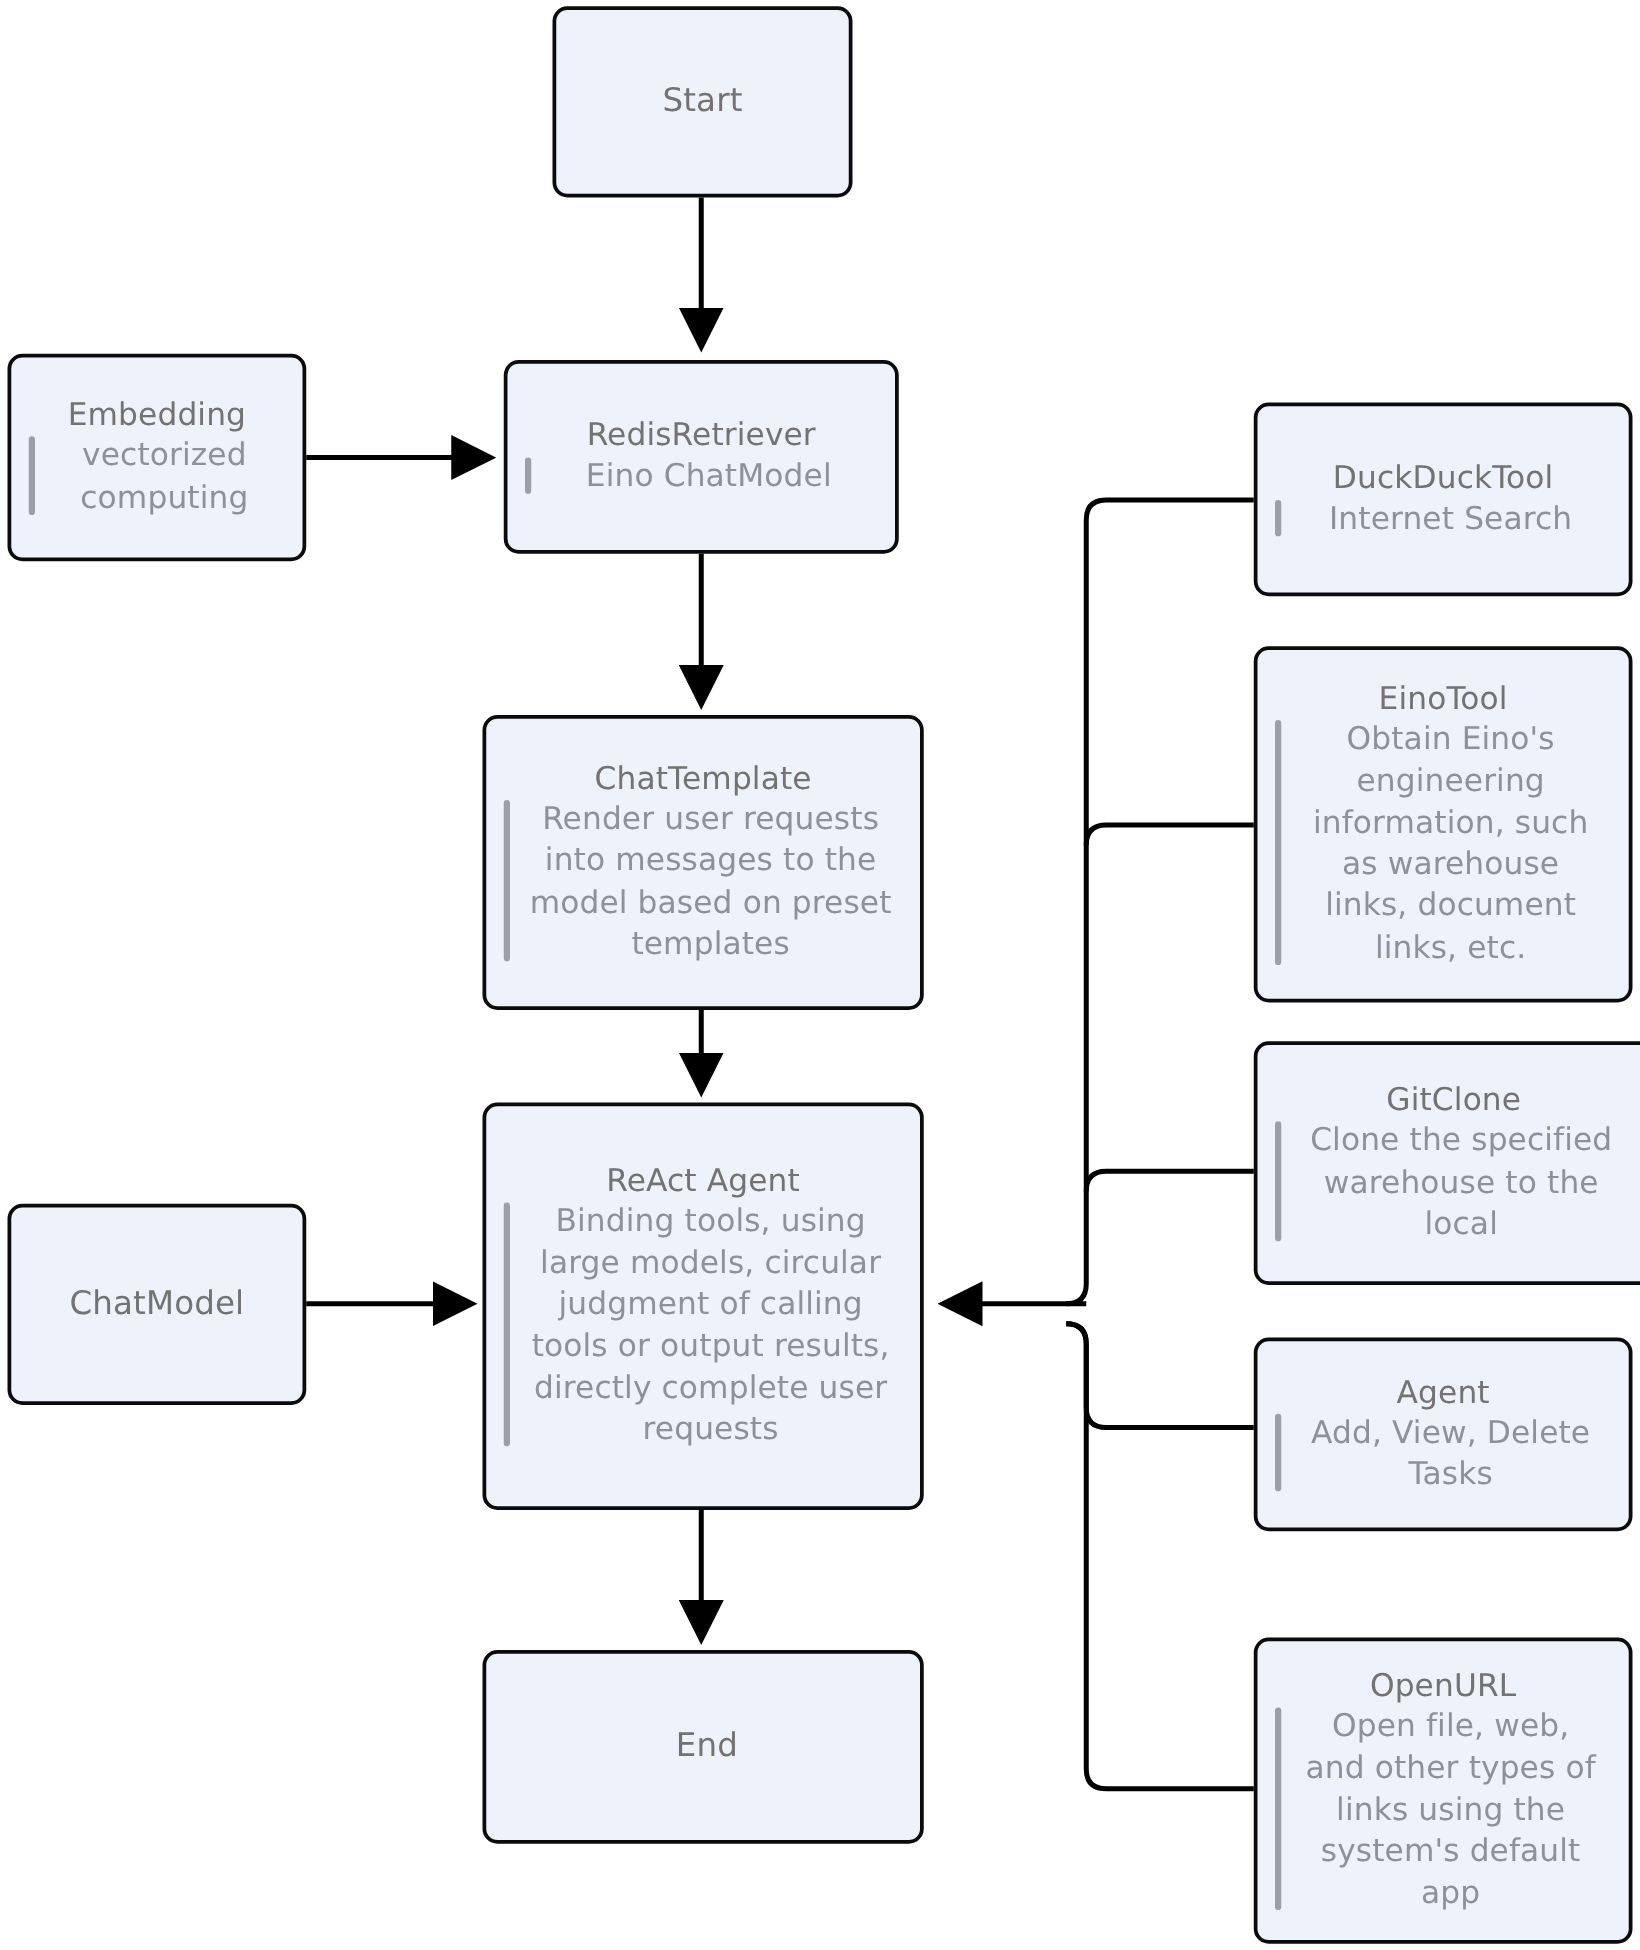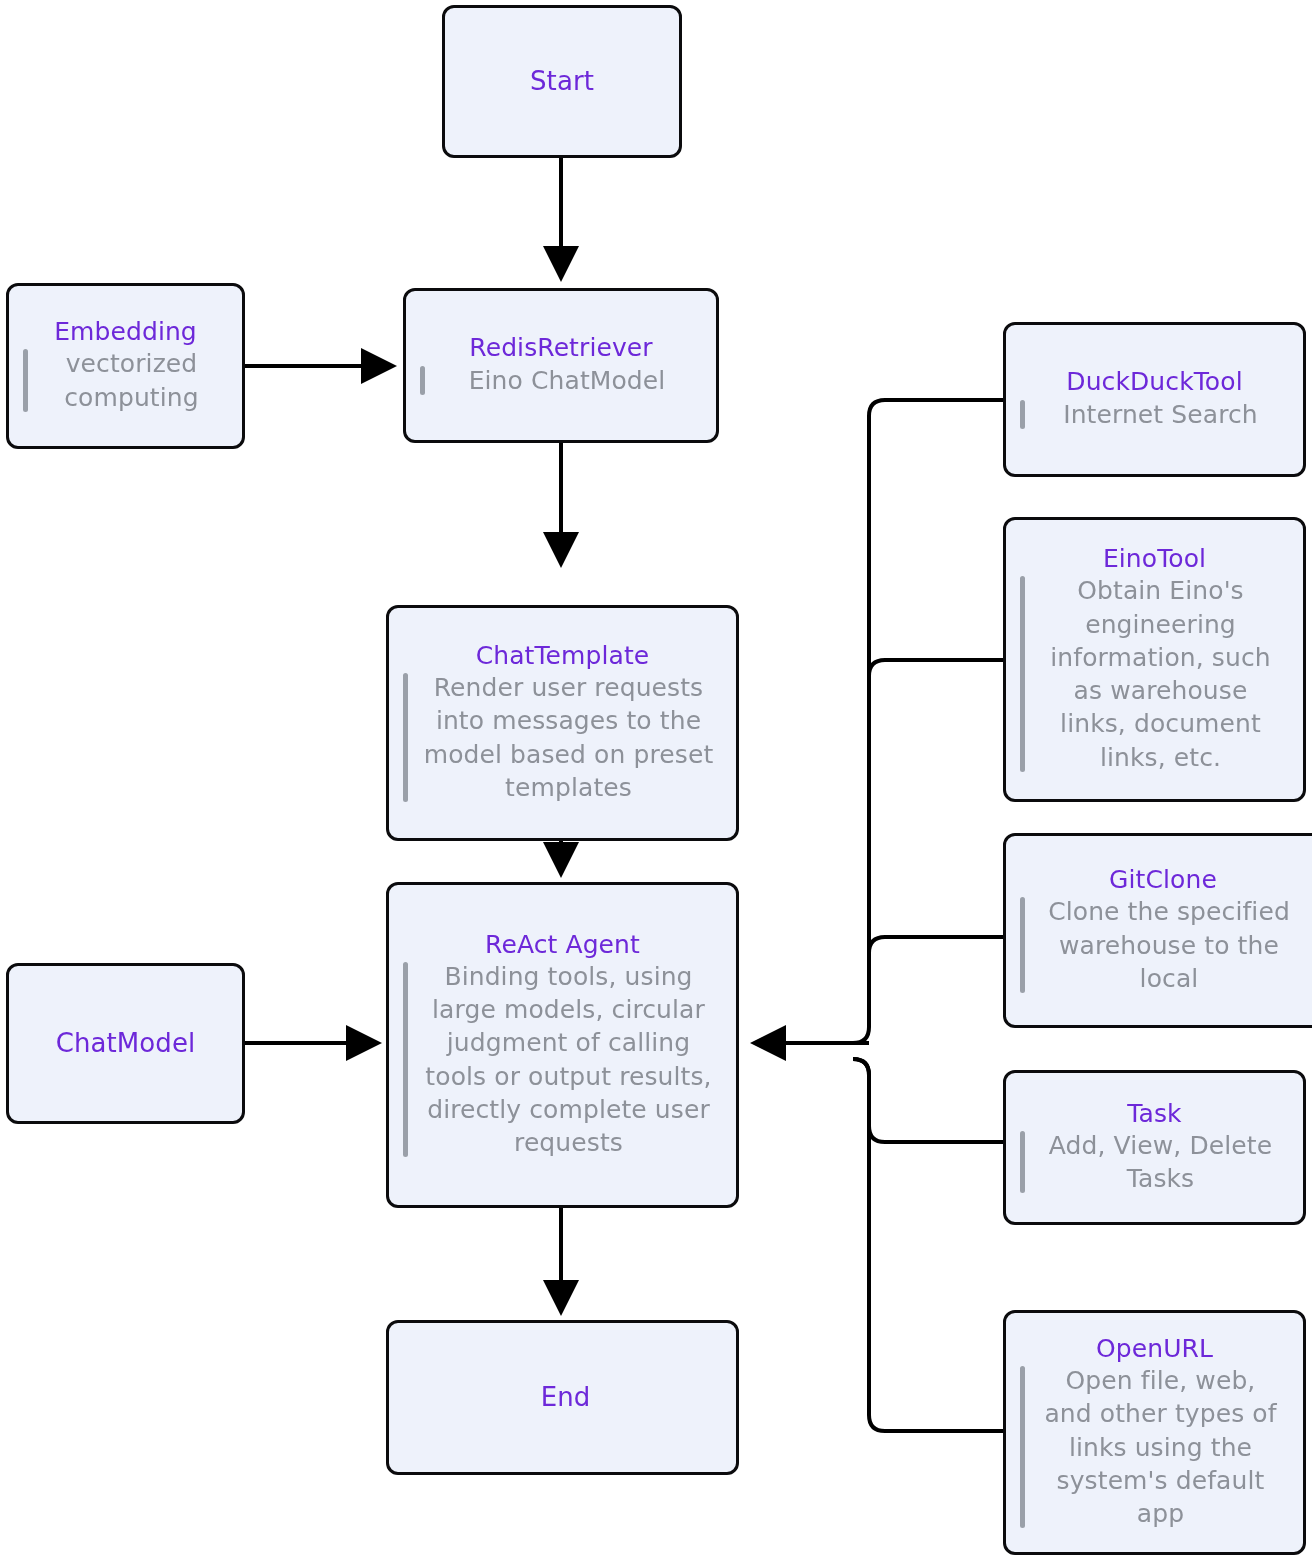--- a/index.html
+++ b/index.html
@@ -32,21 +32,21 @@
     border: 3px solid #0b0b0d;
     border-radius: 12px;
     display: flex;
     flex-direction: column;
     align-items: center;
     justify-content: center;
     padding: 8px 14px;
     text-align: center;
   }
   .node .title {
-    color: #6d28d9;
+    color: #737373;
     font-size: 25px;
     line-height: 1.25;
     letter-spacing: 0.1px;
     white-space: nowrap;
   }
   .node .desc {
     color: #8d9199;
     font-size: 25px;
     line-height: 1.33;
     letter-spacing: 0.1px;
@@ -134,21 +134,21 @@
   </div>
 
   <div class="node has-desc" style="left:403px; top:288px; width:316px; height:155px;">
     <div class="title">RedisRetriever</div>
     <div class="accent-wrap">
       <span class="accent-bar"></span>
       <div class="desc desc-inner">Eino ChatModel</div>
     </div>
   </div>
 
-  <div class="node has-desc" style="left:386px; top:572px; width:353px; height:236px;margin-top:33px;">
+  <div class="node has-desc" style="left:386px; top:572px; width:353px; height:236px;">
     <div class="title">ChatTemplate</div>
     <div class="accent-wrap">
       <span class="accent-bar"></span>
       <div class="desc desc-inner">Render user requests into messages to the model based on preset templates</div>
     </div>
   </div>
 
   <div class="node plain" style="left:6px; top:963px; width:239px; height:161px;">
     <div class="title">ChatModel</div>
   </div>
@@ -183,21 +183,21 @@
 
   <div class="node has-desc" style="left:1003px; top:833px; width:320px; height:195px;">
     <div class="title">GitClone</div>
     <div class="accent-wrap">
       <span class="accent-bar"></span>
       <div class="desc desc-inner">Clone the specified warehouse to the local</div>
     </div>
   </div>
 
   <div class="node has-desc" style="left:1003px; top:1070px; width:303px; height:155px;">
-    <div class="title">Task</div>
+    <div class="title">Agent</div>
     <div class="accent-wrap">
       <span class="accent-bar"></span>
       <div class="desc desc-inner">Add, View, Delete Tasks</div>
     </div>
   </div>
 
   <div class="node has-desc" style="left:1003px; top:1310px; width:303px; height:245px;">
     <div class="title">OpenURL</div>
     <div class="accent-wrap">
       <span class="accent-bar"></span>

